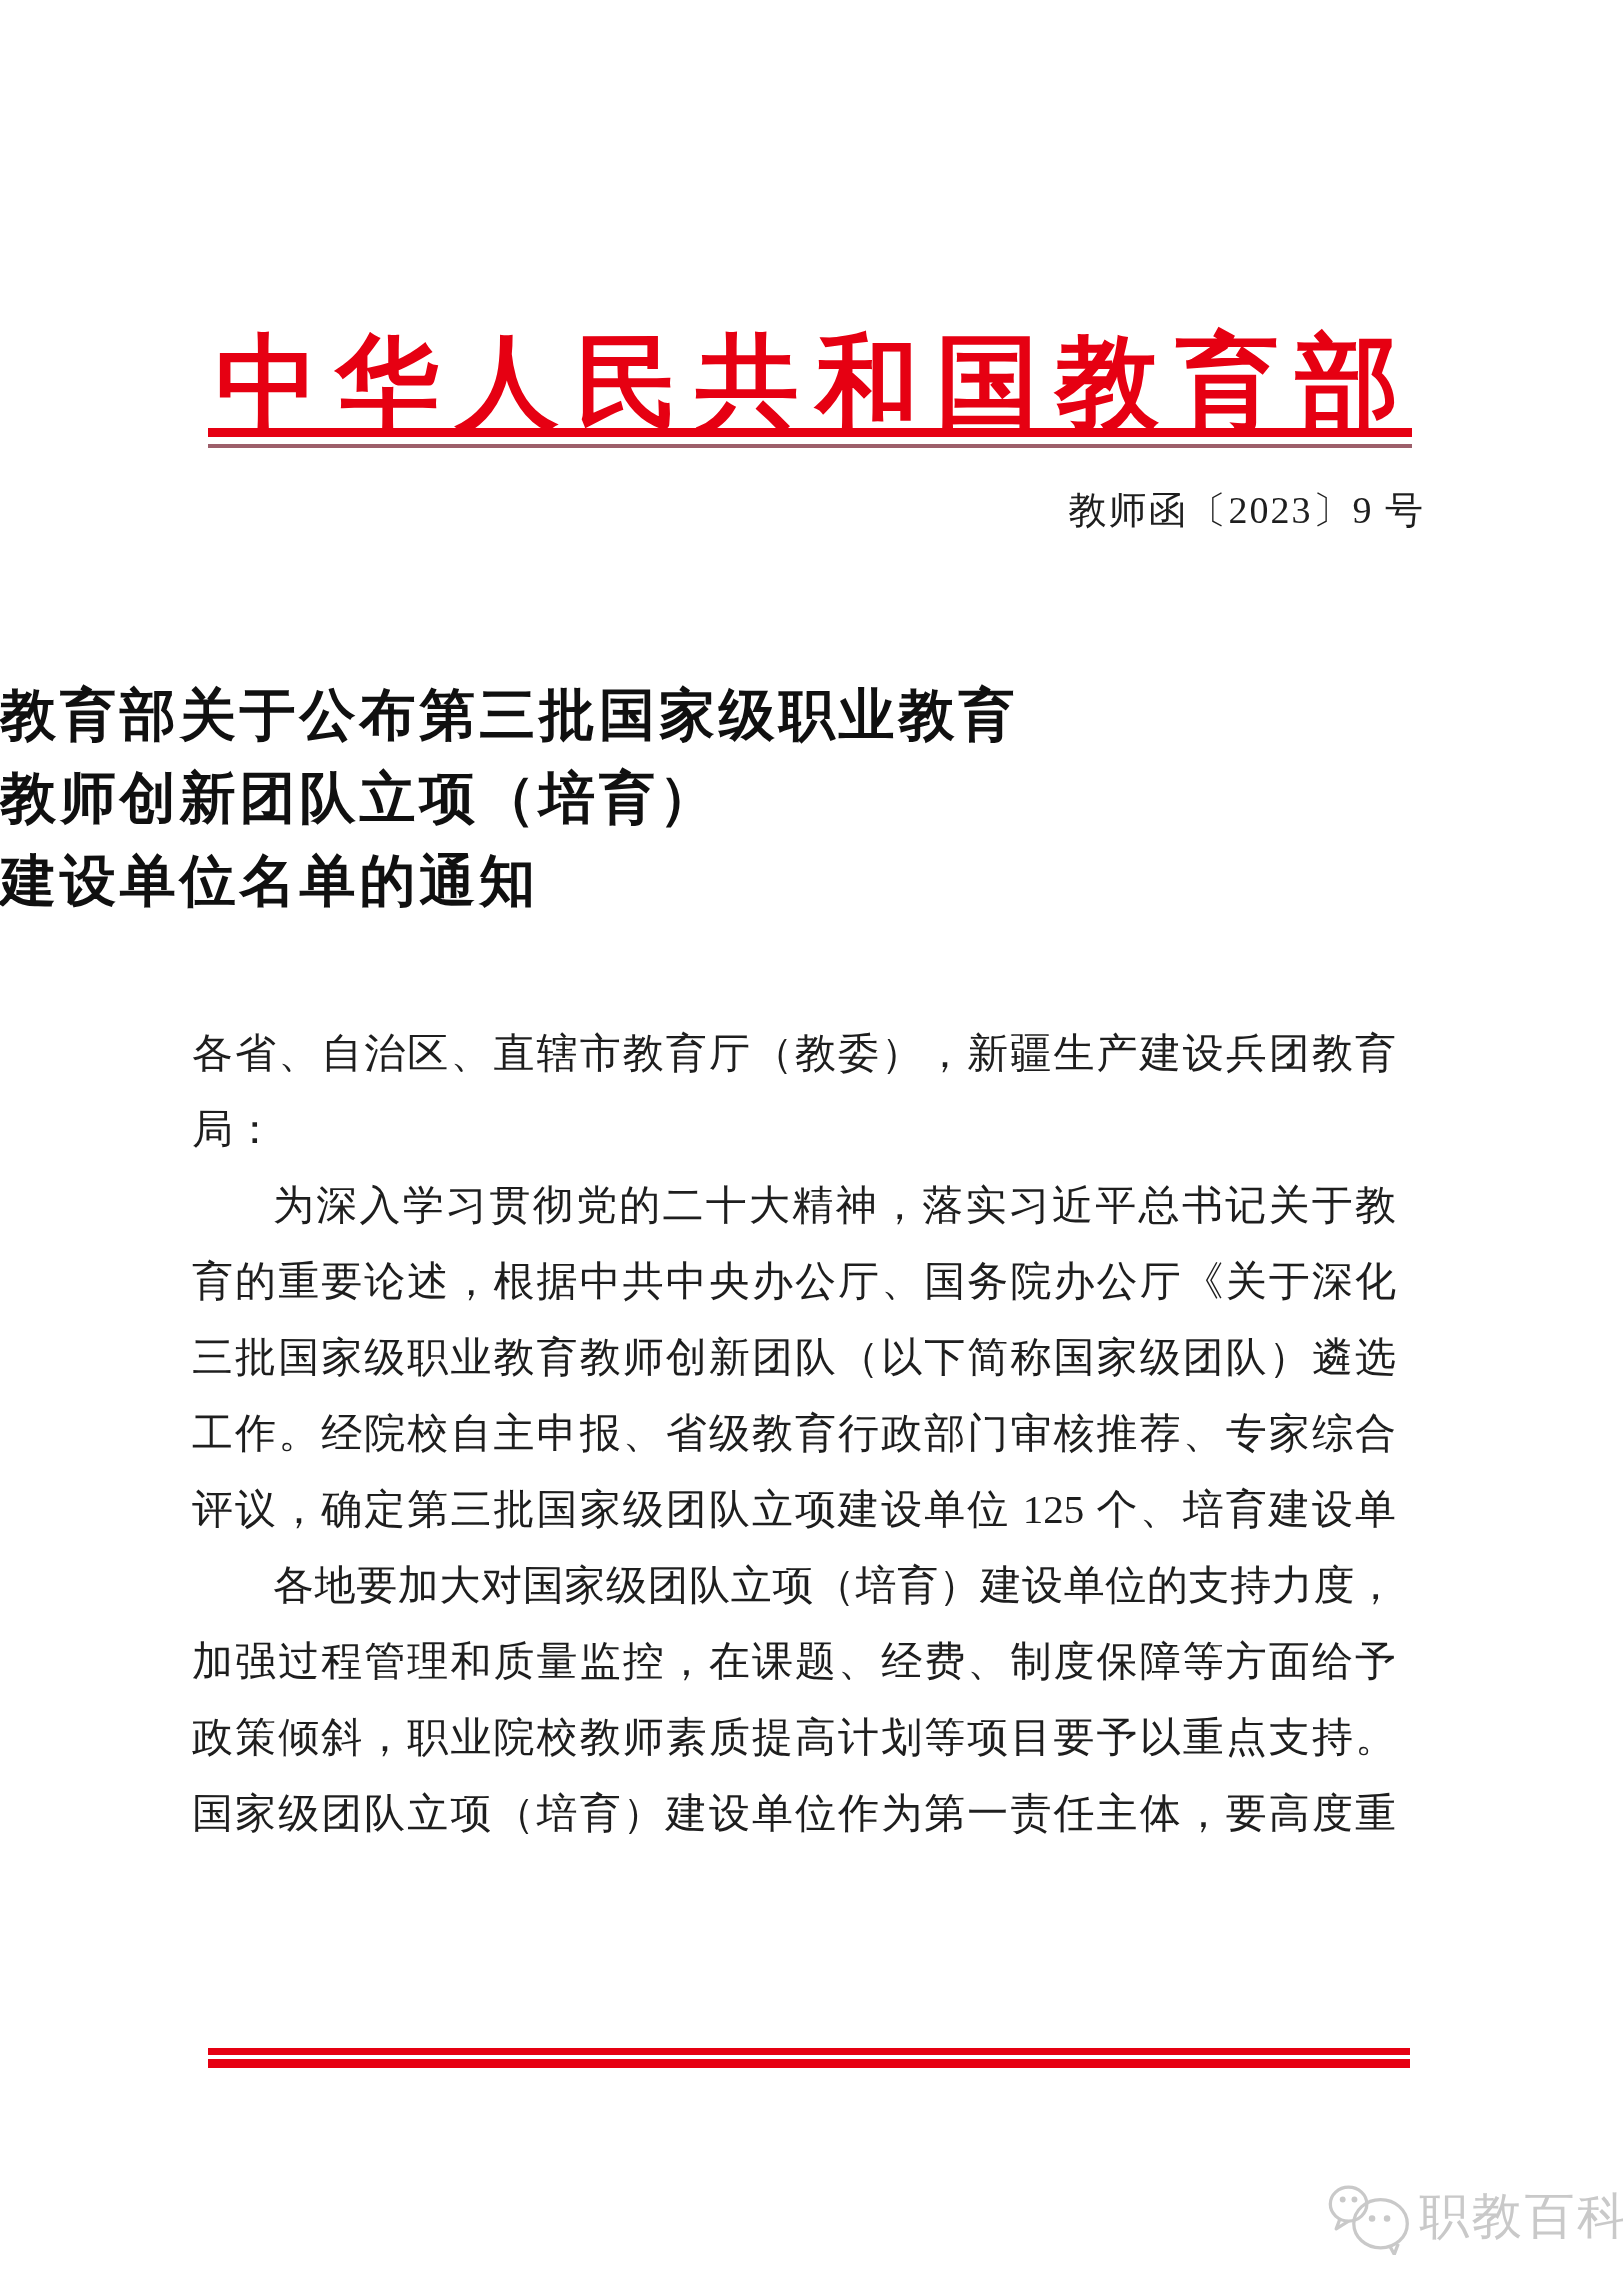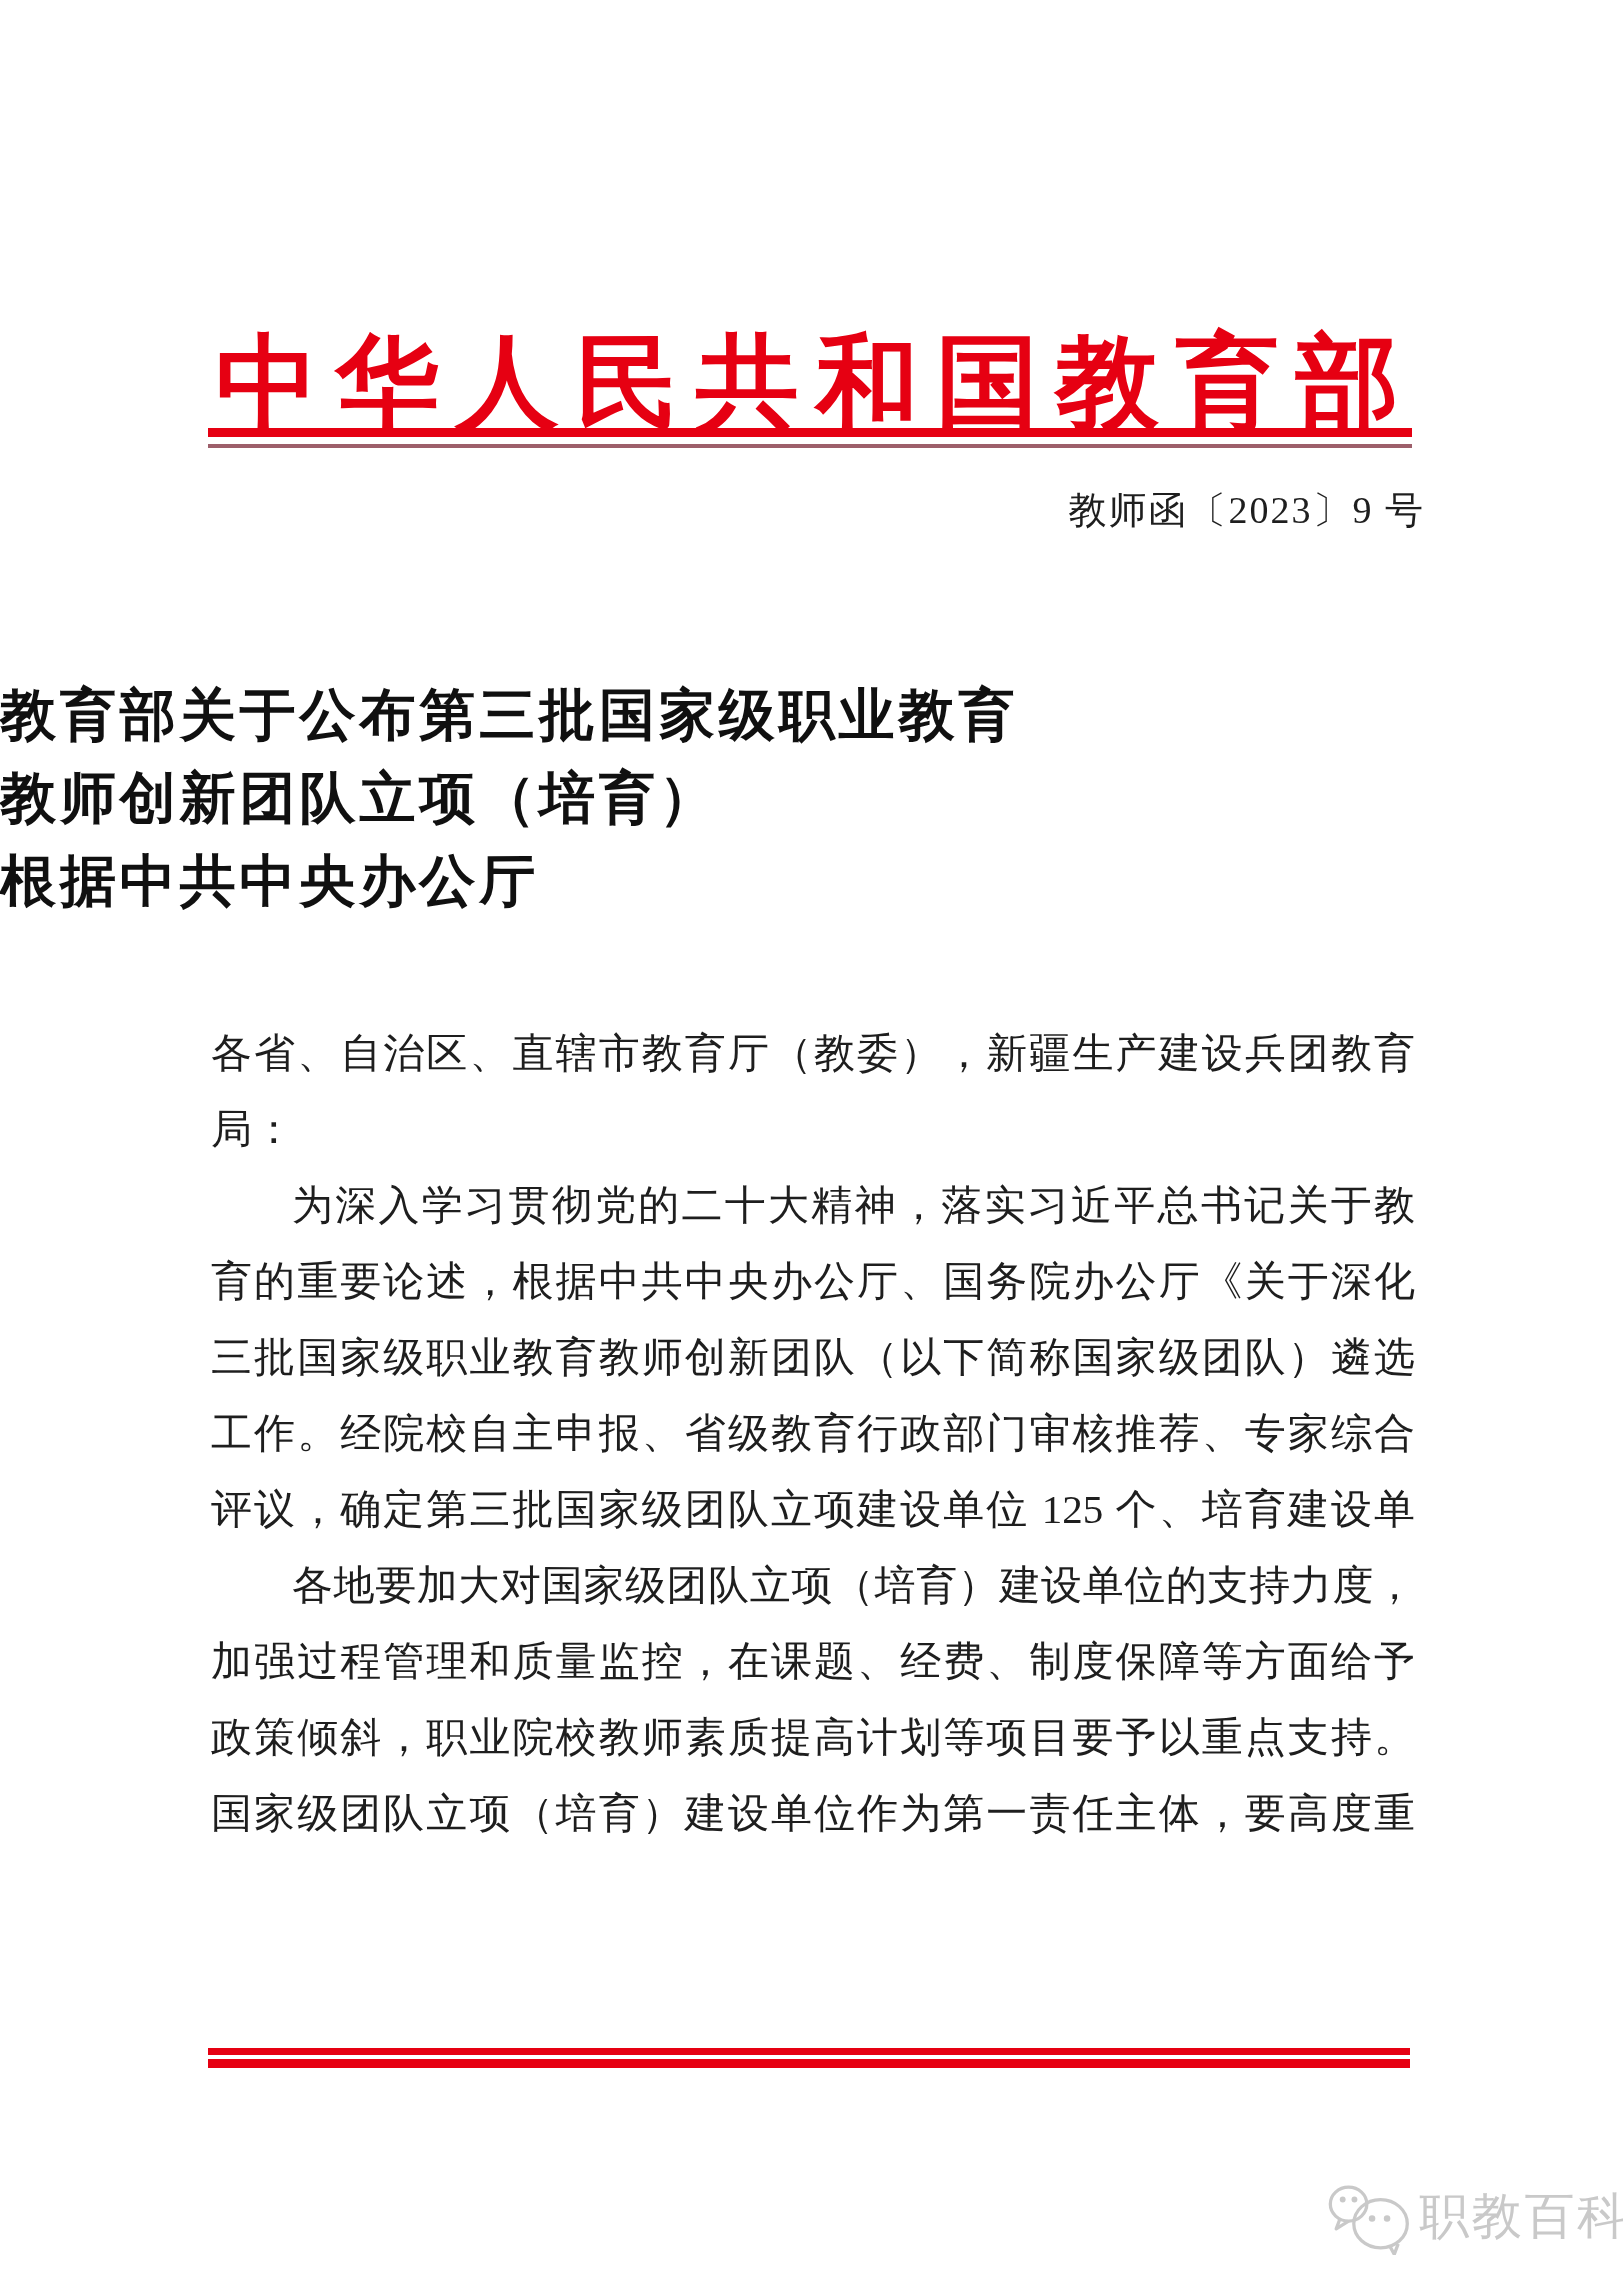--- a/index.html
+++ b/index.html
@@ -70,21 +70,21 @@
   }
   .title-line {
     font-size: 56px;
     line-height: 83px;
     letter-spacing: 3.9px;
     white-space: nowrap;
   }
 
   .body-block {
     position: absolute;
-    left: 211px;
+    left: 192px;
     top: 1015px;
     width: 1204px;
     color: #1e1e1e;
   }
   .body-line {
     font-size: 41px;
     height: 76px;
     line-height: 76px;
     letter-spacing: 1.3px;
   }
@@ -142,21 +142,21 @@
   <h1 class="letterhead">中华人民共和国教育部</h1>
 
   <div class="rule-thick"></div>
   <div class="rule-thin"></div>
 
   <div class="doc-number">教师函〔2023〕9 号</div>
 
   <div class="doc-title">
       <div class="title-line">教育部关于公布第三批国家级职业教育</div>
       <div class="title-line">教师创新团队立项（培育）</div>
-      <div class="title-line">根据中共中央办公厅</div>
+      <div class="title-line">建设单位名单的通知</div>
     </div>
 
   <div class="body-block">
       <div class="body-line full">各省、自治区、直辖市教育厅（教委），新疆生产建设兵团教育</div>
       <div class="body-line">局：</div>
       <div class="body-line full indent">为深入学习贯彻党的二十大精神，落实习近平总书记关于教</div>
       <div class="body-line full">育的重要论述，根据中共中央办公厅、国务院办公厅《关于深化</div>
       <div class="body-line full">三批国家级职业教育教师创新团队（以下简称国家级团队）遴选</div>
       <div class="body-line full">工作。经院校自主申报、省级教育行政部门审核推荐、专家综合</div>
       <div class="body-line full">评议，确定第三批国家级团队立项建设单位 125 个、培育建设单</div>

